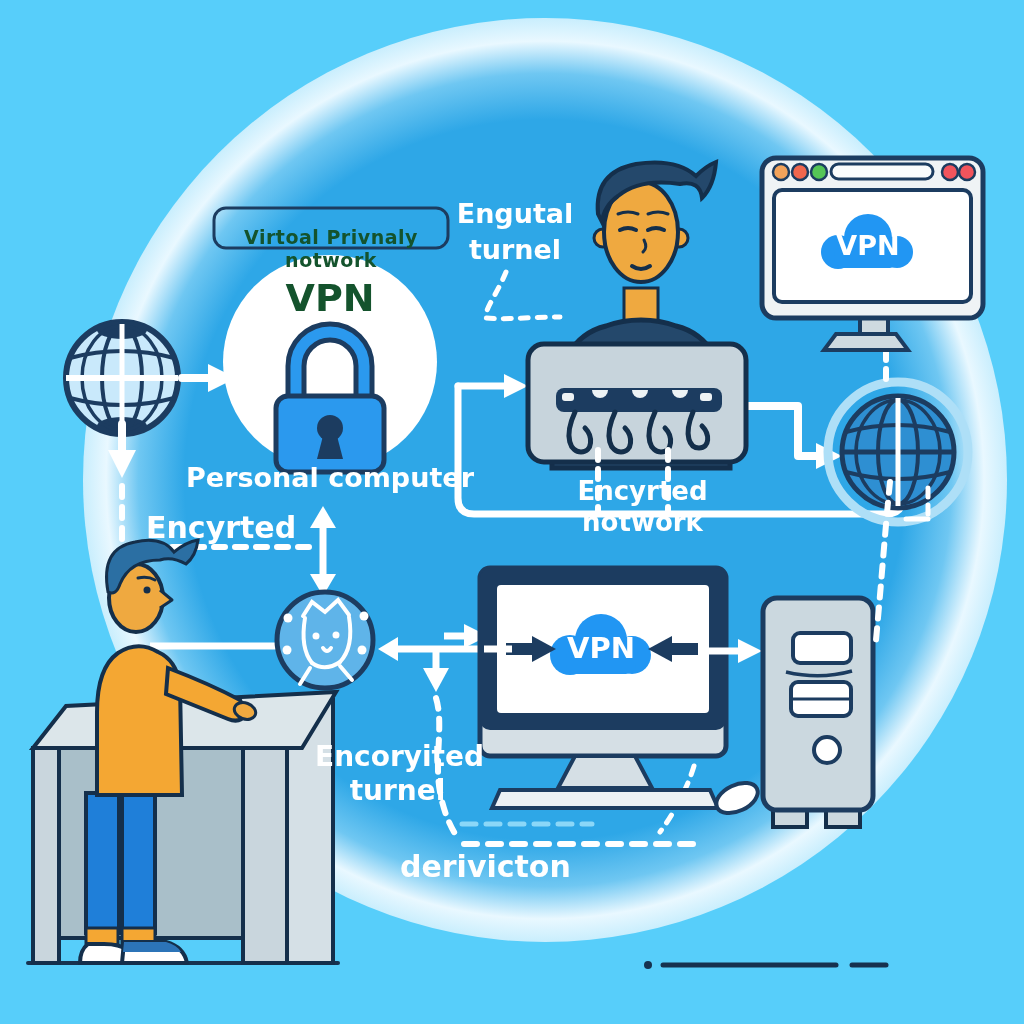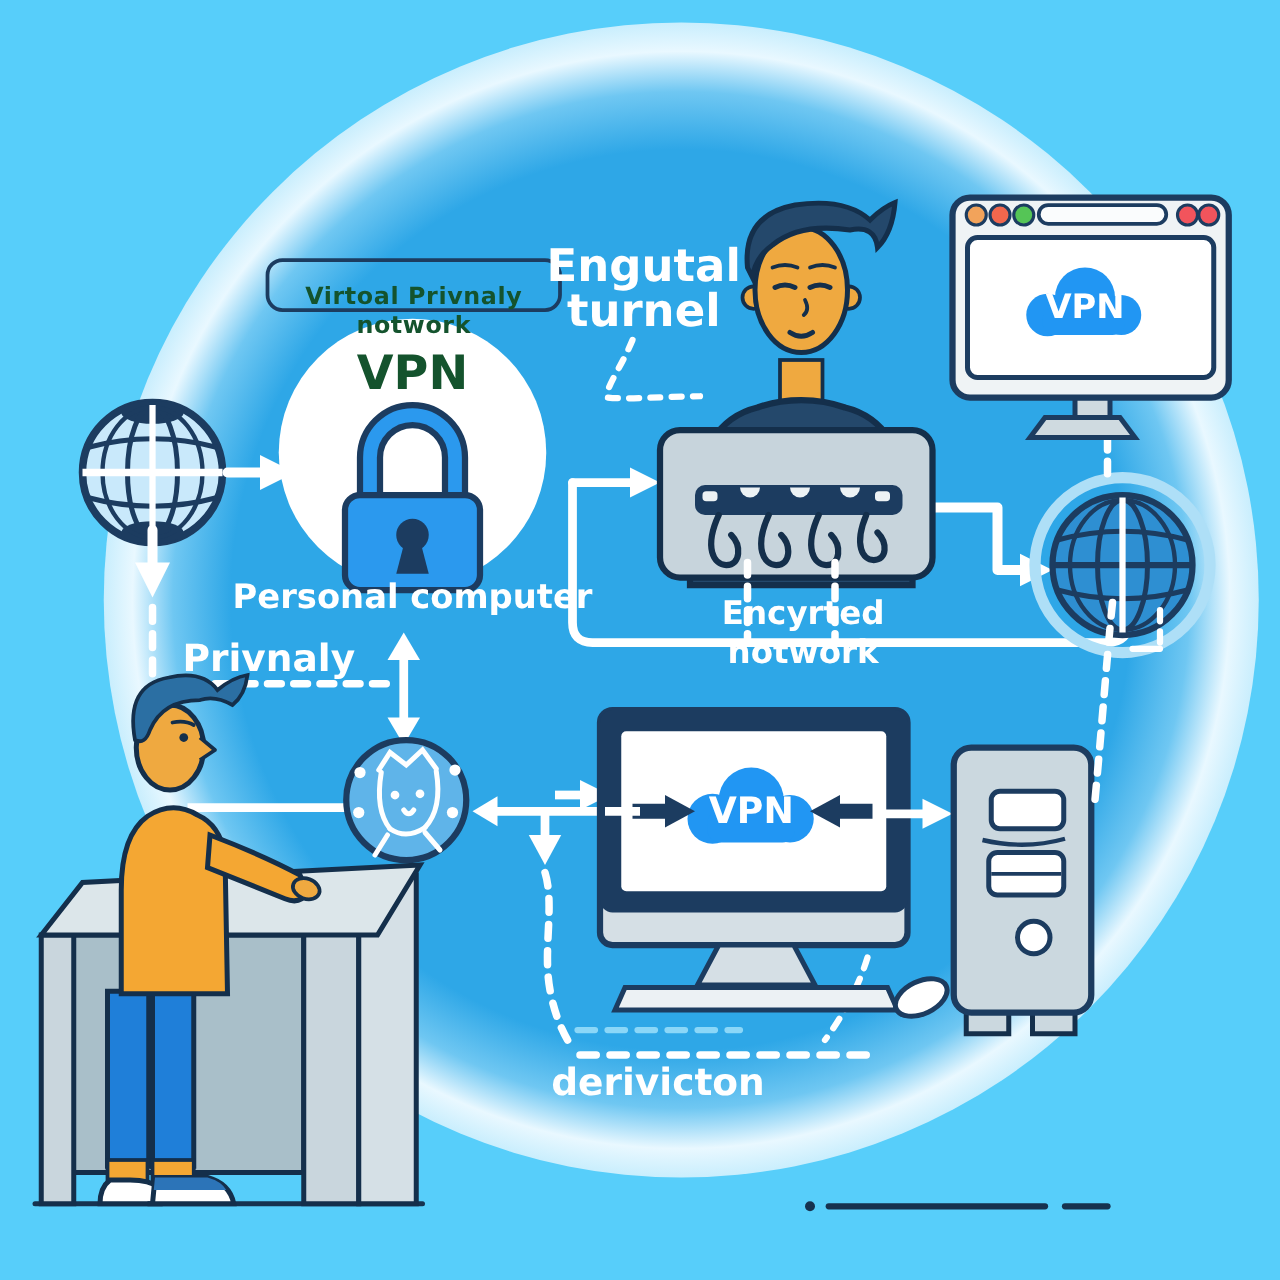--- a/index.html
+++ b/index.html
@@ -6,26 +6,26 @@
   #stage{position:relative;width:1024px;height:1024px;overflow:hidden;
          font-family:"DejaVu Sans",sans-serif;}
   #art{position:absolute;left:0;top:0;z-index:1;}
   .label{position:absolute;z-index:2;font-weight:bold;color:#FFFFFF;
          text-align:center;line-height:1.2;pointer-events:none;}
   .navy{color:#14532d;margin-top:12px;}
   .lbl-banner{left:215px;top:214px;width:232px;font-size:19px;letter-spacing:.5px;}
   .lbl-vpn-circle{left:270px;top:264px;width:120px;font-size:38px;}
   .lbl-personal{left:180px;top:462px;width:300px;font-size:27px;}
   .lbl-internet{left:146px;top:510px;width:220px;font-size:30px;text-align:left;}
-  .lbl-engutal{left:430px;top:196px;width:170px;font-size:36px;line-height:36px;}
+  .lbl-engutal{left:430px;top:196px;width:170px;font-size:27px;line-height:36px;}
   .lbl-encnet{left:515px;top:476px;width:255px;font-size:26px;}
   .lbl-browser-vpn{left:818px;top:230px;width:100px;font-size:27px;}
   .lbl-monitor-vpn{left:551px;top:631px;width:100px;font-size:29px;}
   .lbl-tunnel{left:315px;top:740px;width:165px;font-size:28px;line-height:34px;}
-  .lbl-deriv{left:400px;top:849px;width:165px;font-size:30px;margin-left:41px;}
+  .lbl-deriv{left:400px;top:849px;width:165px;font-size:30px;}
 </style>
 </head>
 <body>
 
 <div id="stage">
 
 <svg id="art" width="1024" height="1024" viewBox="0 0 1024 1024">
   <defs>
     <radialGradient id="rim" cx="50%" cy="50%" r="50%">
       <stop offset="0%" stop-color="#2EA7E7"></stop>
@@ -262,23 +262,27 @@
     <path d="M160,590 L172,600 L160,608" fill="#EFA940" stroke="#142F4B" stroke-width="3" stroke-linejoin="round"></path>
     <circle cx="147" cy="590" r="3.5" fill="#142F4B"></circle>
     <path d="M138,578 Q148,576 155,580" stroke="#142F4B" stroke-width="3" fill="none" stroke-linecap="round"></path>
     <path d="M108,592 Q100,548 135,542 Q162,536 174,552 Q186,542 198,540 Q196,556 186,564 Q172,556 160,560 Q130,560 120,584 Q116,596 108,592 Z" fill="#2B6FA3" stroke="#142F4B" stroke-width="3"></path>
   </g>
 </svg>
 
 <div class="label navy lbl-banner">Virtoal Privnaly notwork</div>
 <div class="label navy lbl-vpn-circle">VPN</div>
 <div class="label lbl-personal">Personal computer</div>
-<div class="label lbl-internet">Privnaly</div>
+<div class="label lbl-internet">Encyrted</div>
 <div class="label lbl-engutal">
   <div>Engutal</div>
   <div>turnel</div>
 </div>
 <div class="label lbl-encnet">Encyrted notwork</div>
 <div class="label lbl-browser-vpn">VPN</div>
 <div class="label lbl-monitor-vpn">VPN</div>
+<div class="label lbl-tunnel">
+  <div>Encoryited</div>
+  <div>turnel</div>
+</div>
 <div class="label lbl-deriv">derivicton</div>
 
 </div>
 
 </body></html>

